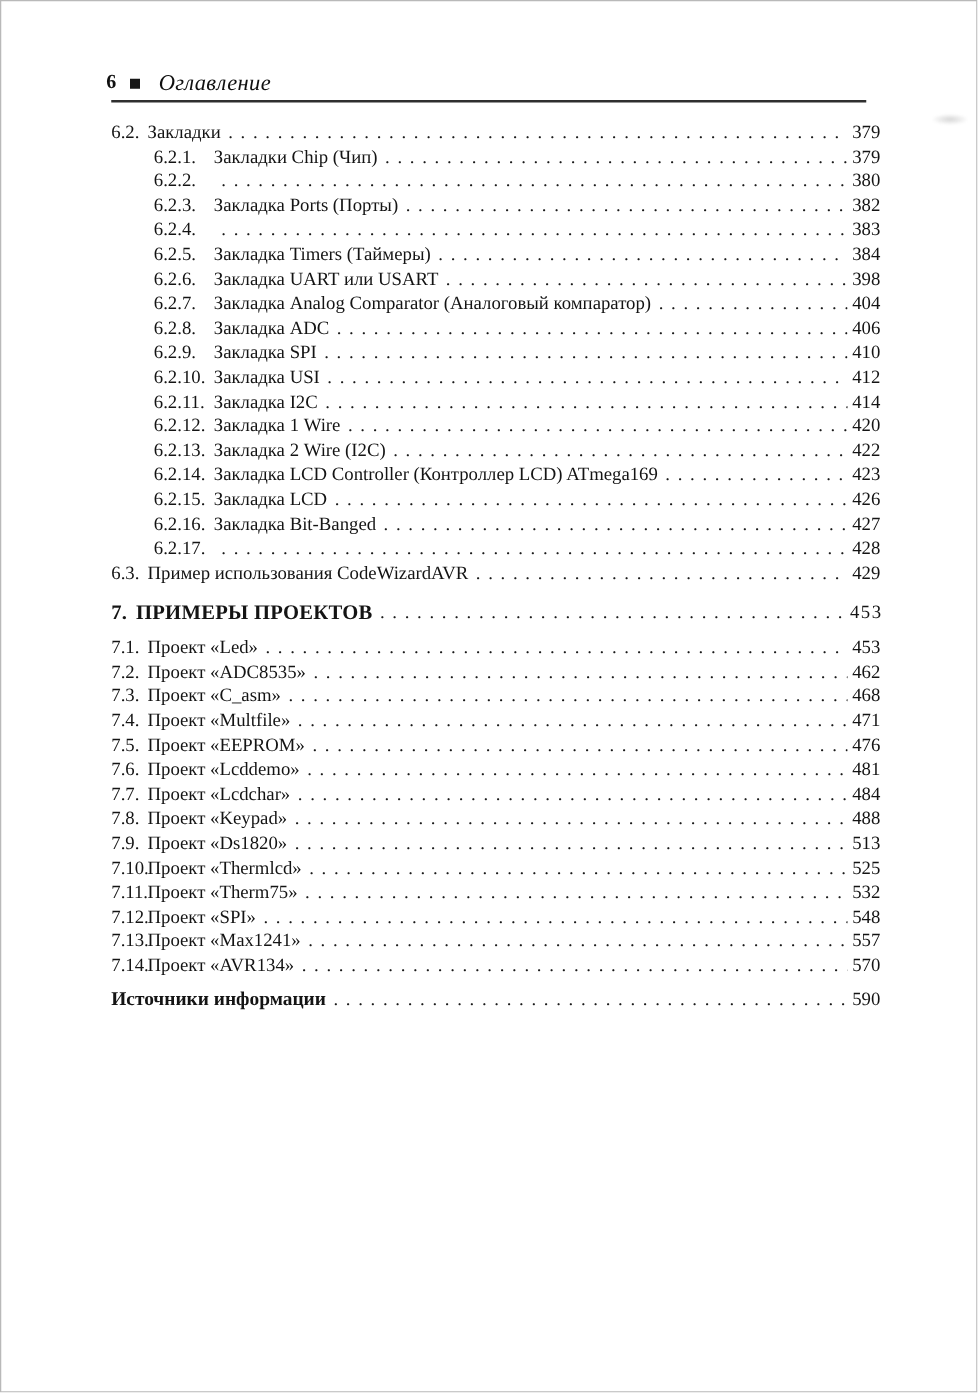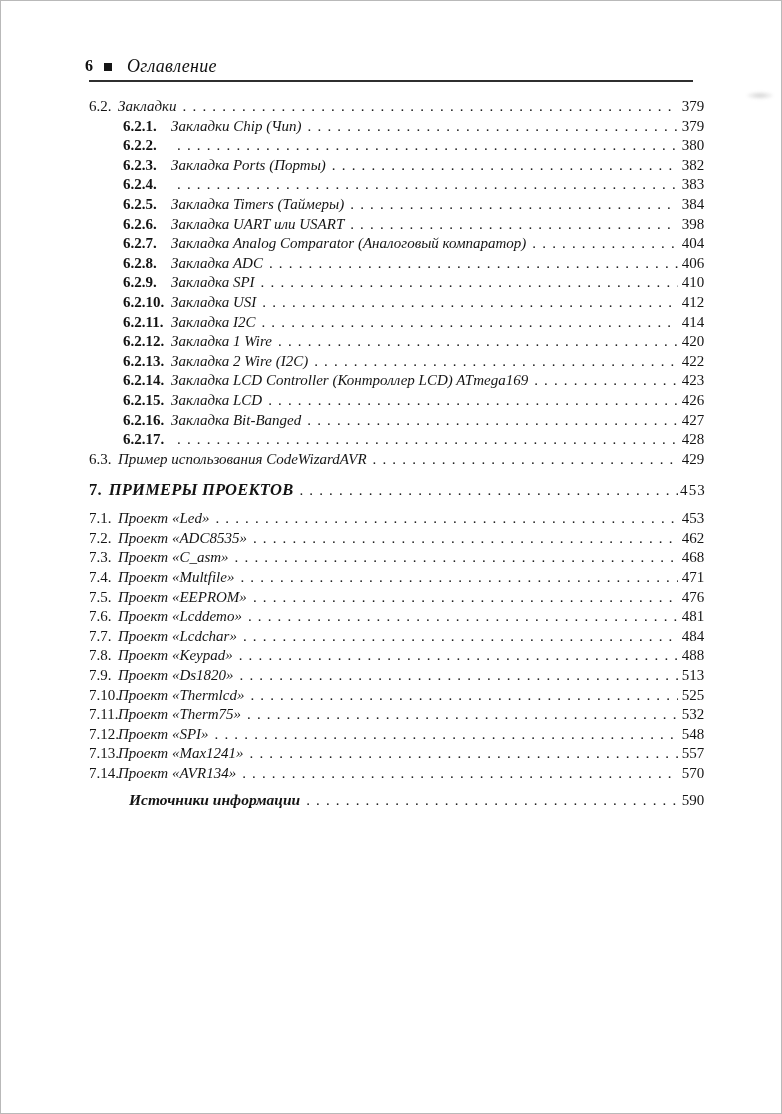--- a/index.html
+++ b/index.html
@@ -34,38 +34,38 @@
     background:radial-gradient(ellipse, rgba(120,120,120,0.30), rgba(120,120,120,0) 70%);
     filter:blur(1px);
   }
   
   .toc {
     position:absolute; left:88px; top:96px; width:619px;
     font-size:15px; line-height:19.6px; color:#141414;
   }
   .row { display:flex; height:19.6px; white-space:nowrap; }
   .row .num   { flex:0 0 auto; }
-  .row .title { flex:0 0 auto;font-style:italic; }
+  .row .title { flex:0 0 auto; }
   .row .leader {
     flex:1 1 auto; overflow:hidden;
     padding:0 7px 0 6px; letter-spacing:1.2px; color:#1a1a1a;
   }
   .row .pg { flex:0 0 auto; min-width:30px; text-align:center; }
   .row.item .num { width:29px; }
   .row.sub { padding-left:34px; }
-  .row.sub .num { width:48px;font-weight:bold; }
+  .row.sub .num { width:48px; }
   .row.heading {
     height:24px; line-height:24px; margin:9px 0 7px 0;
     font-weight:bold; font-size:16.5px; letter-spacing:0.2px;
   }
   .row.heading .num { width:auto; margin-right:7px; }
   .row.heading .leader, .row.heading .pg { font-weight:normal; font-size:15px; letter-spacing:1.2px; }
   .row.source {
     height:20px; line-height:20px; margin-top:6px;
-    font-weight:bold; font-size:15.5px;margin-left:40px;
+    font-weight:bold; font-size:15.5px;
   }
   .row.source .leader, .row.source .pg { font-weight:normal; font-size:15px; }
 </style>
 </head>
 <body>
 
 <div class="page">
 
   <div class="header">
     <span class="pgnum">6</span>

